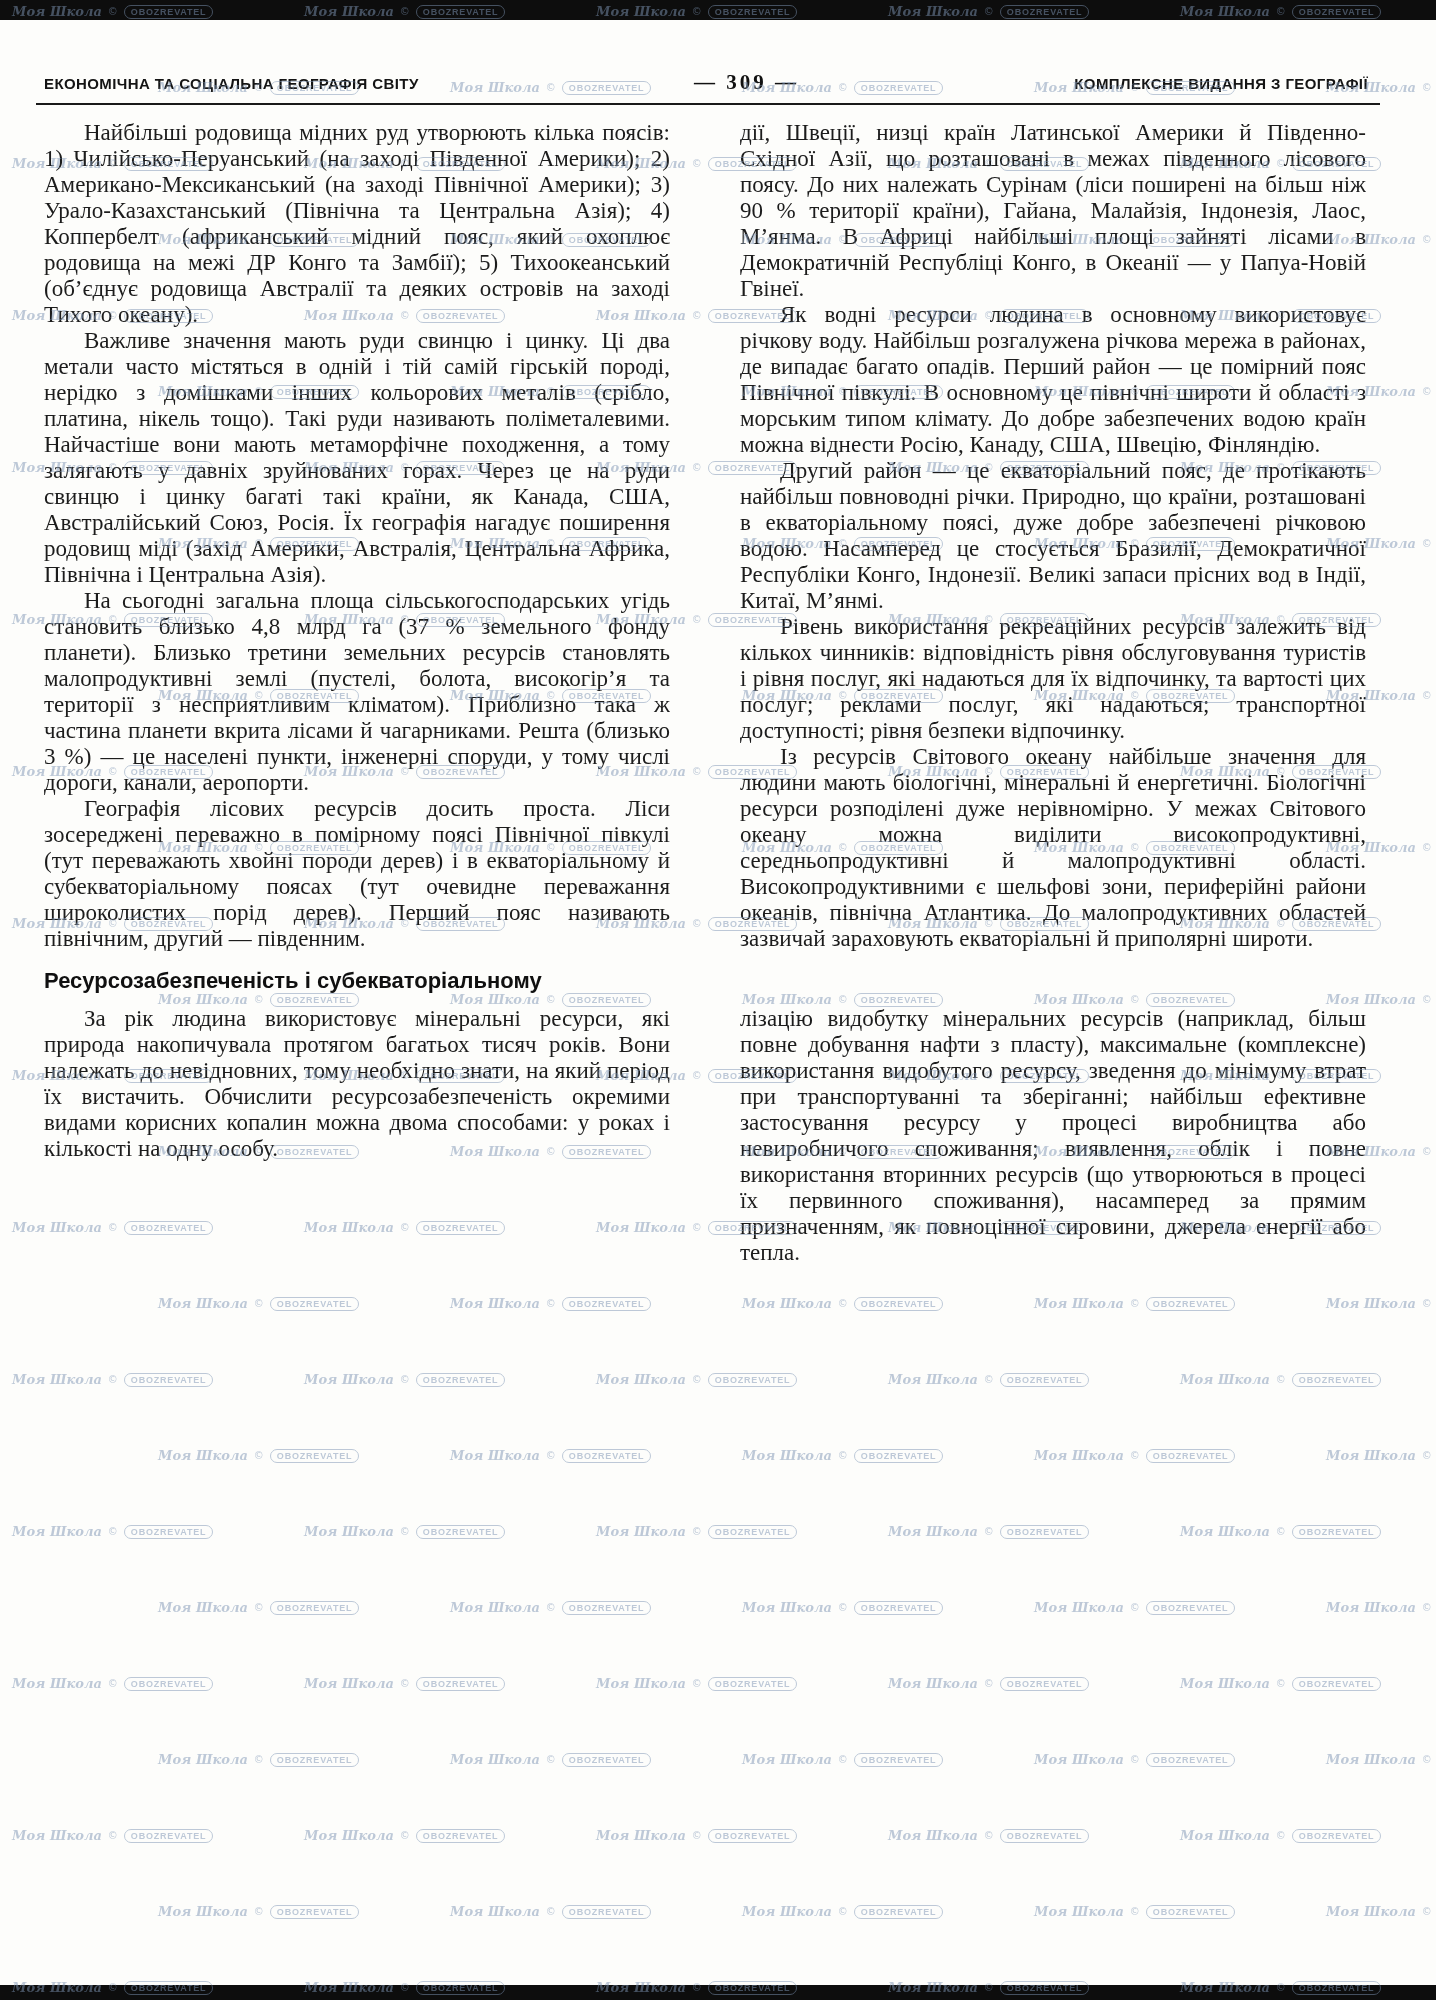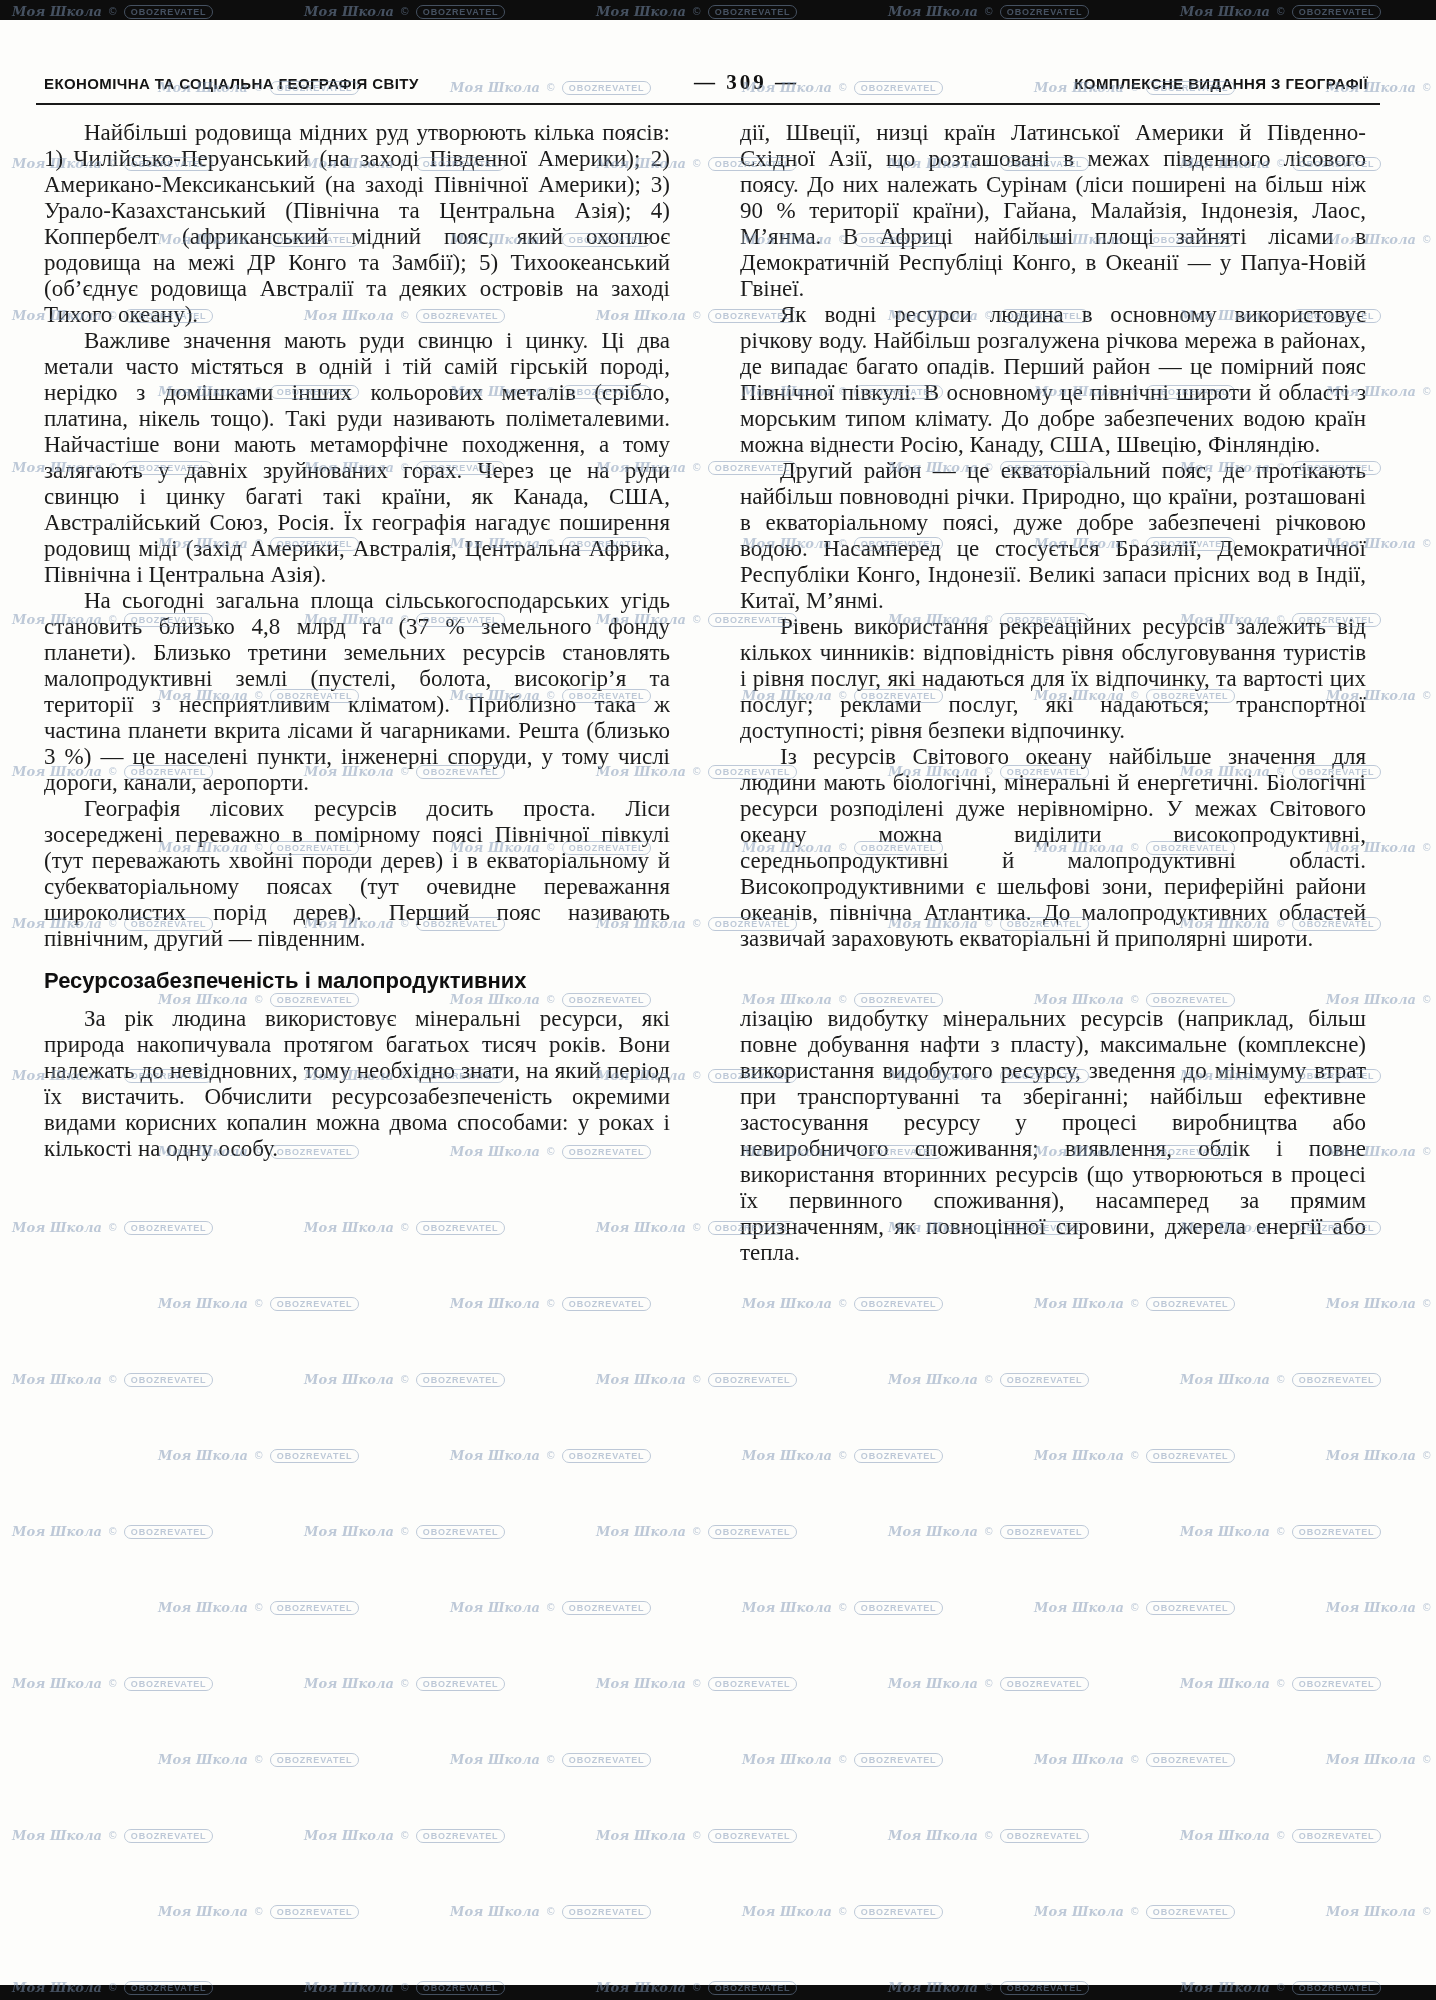--- a/index.html
+++ b/index.html
@@ -62,21 +62,21 @@
     <div class="h-side">КОМПЛЕКСНЕ ВИДАННЯ З ГЕОГРАФІЇ</div>
   </header>
   <div class="rule"></div>
 
   <main class="columns">
     <section class="col">
       <p>Найбільші родовища мідних руд утворюють кілька поясів: 1) Чилійсько-Перуанський (на заході Південної Америки); 2) Американо-Мексиканський (на заході Північної Америки); 3) Урало-Казахстанський (Північна та Центральна Азія); 4) Коппербелт (африканський мідний пояс, який охоплює родовища на межі ДР Конго та Замбії); 5) Тихоокеанський (об’єднує родовища Австралії та деяких островів на заході Тихого океану).</p>
       <p>Важливе значення мають руди свинцю і цинку. Ці два метали часто містяться в одній і тій самій гірській породі, нерідко з домішками інших кольорових металів (срібло, платина, нікель тощо). Такі руди називають поліметалевими. Найчастіше вони мають метаморфічне походження, а тому залягають у давніх зруйнованих горах. Через це на руди свинцю і цинку багаті такі країни, як Канада, США, Австралійський Союз, Росія. Їх географія нагадує поширення родовищ міді (захід Америки, Австралія, Центральна Африка, Північна і Центральна Азія).</p>
       <p>На сьогодні загальна площа сільськогосподарських угідь становить близько 4,8 млрд га (37 % земельного фонду планети). Близько третини земельних ресурсів становлять малопродуктивні землі (пустелі, болота, високогір’я та території з несприятливим кліматом). Приблизно така ж частина планети вкрита лісами й чагарниками. Решта (близько 3 %) — це населені пункти, інженерні споруди, у тому числі дороги, канали, аеропорти.</p>
       <p>Географія лісових ресурсів досить проста. Ліси зосереджені переважно в помірному поясі Північної півкулі (тут переважають хвойні породи дерев) і в екваторіальному й субекваторіальному поясах (тут очевидне переважання широколистих порід дерев). Перший пояс називають північним, другий — південним.</p>
-      <h2 class="heading">Ресурсозабезпеченість і малопродуктивних</h2>
+      <h2 class="heading">Ресурсозабезпеченість і субекваторіальному</h2>
       <p>За рік людина використовує мінеральні ресурси, які природа накопичувала протягом багатьох тисяч років. Вони належать до невідновних, тому необхідно знати, на який період їх вистачить. Обчислити ресурсозабезпеченість окремими видами корисних копалин можна двома способами: у роках і кількості на одну особу.</p>
     </section>
 
     <section class="col">
       <p class="cont">дії, Швеції, низці країн Латинської Америки й Південно-Східної Азії, що розташовані в межах південного лісового поясу. До них належать Сурінам (ліси поширені на більш ніж 90 % території країни), Гайана, Малайзія, Індонезія, Лаос, М’янма. В Африці найбільші площі зайняті лісами в Демократичній Республіці Конго, в Океанії — у Папуа-Новій Гвінеї.</p>
       <p>Як водні ресурси людина в основному використовує річкову воду. Найбільш розгалужена річкова мережа в районах, де випадає багато опадів. Перший район — це помірний пояс Північної півкулі. В основному це північні широти й області з морським типом клімату. До добре забезпечених водою країн можна віднести Росію, Канаду, США, Швецію, Фінляндію.</p>
       <p>Другий район — це екваторіальний пояс, де протікають найбільш повноводні річки. Природно, що країни, розташовані в екваторіальному поясі, дуже добре забезпечені річковою водою. Насамперед це стосується Бразилії, Демократичної Республіки Конго, Індонезії. Великі запаси прісних вод в Індії, Китаї, М’янмі.</p>
       <p>Рівень використання рекреаційних ресурсів залежить від кількох чинників: відповідність рівня обслуговування туристів і рівня послуг, які надаються для їх відпочинку, та вартості цих послуг; реклами послуг, які надаються; транспортної доступності; рівня безпеки відпочинку.</p>
       <p>Із ресурсів Світового океану найбільше значення для людини мають біологічні, мінеральні й енергетичні. Біологічні ресурси розподілені дуже нерівномірно. У межах Світового океану можна виділити високопродуктивні, середньопродуктивні й малопродуктивні області. Високопродуктивними є шельфові зони, периферійні райони океанів, північна Атлантика. До малопродуктивних областей зазвичай зараховують екваторіальні й приполярні широти.</p>
       <div class="gap-spacer"></div>

